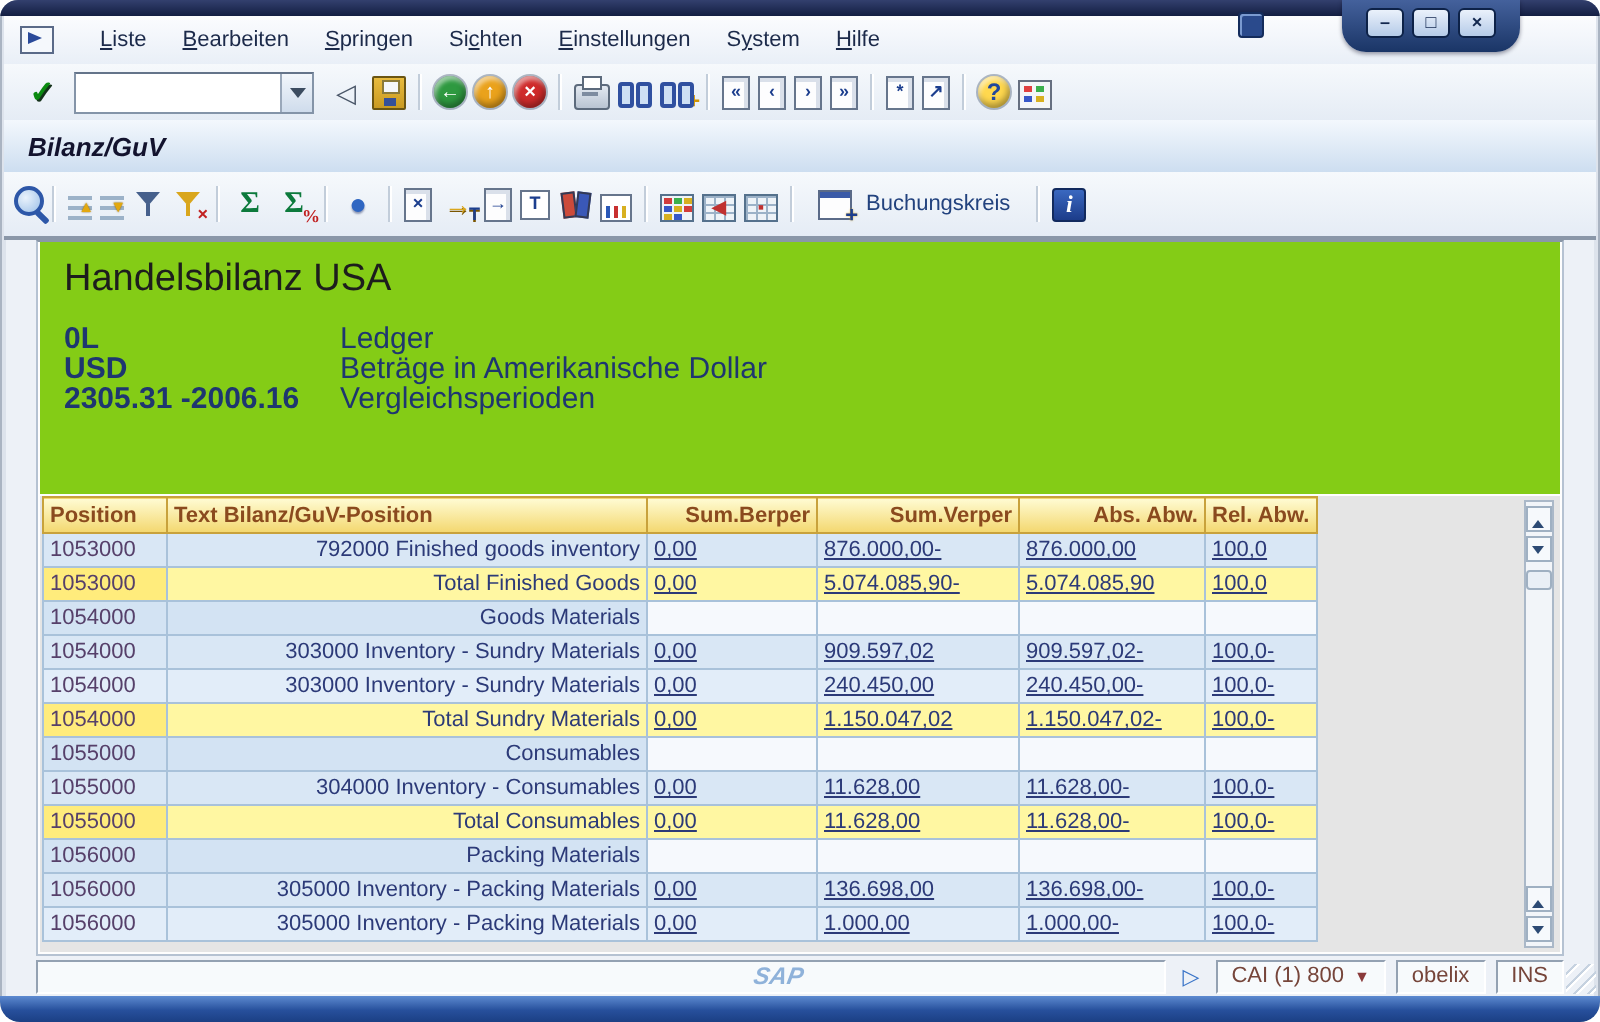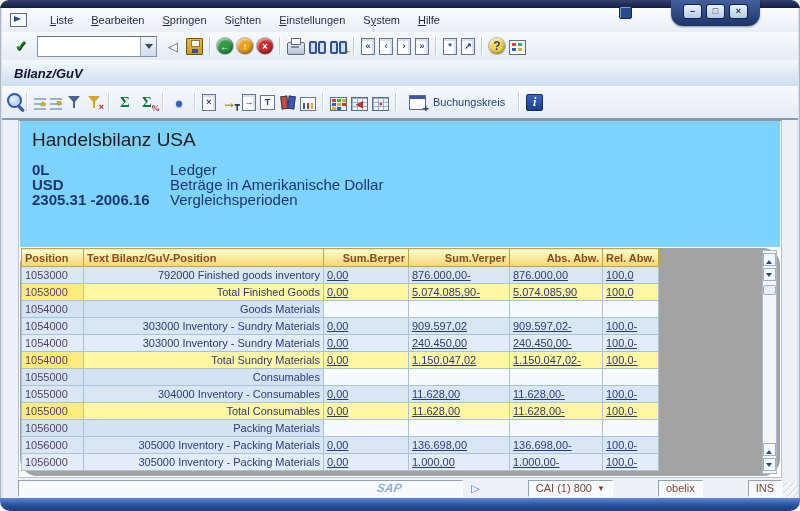--- a/index.html
+++ b/index.html
@@ -82,25 +82,25 @@
   .i-custom::before{content:"";position:absolute;left:2px;top:2px;width:4px;height:3px;background:#e04040;box-shadow:6px 0 0 #3cb04c,0 5px 0 #3858c8,6px 5px 0 #d8b020;}
   .i-winplus{width:15px;height:13px;background:#fdfdfe;border:1px solid #5a6a88;}
   .i-winplus::before{content:"";position:absolute;left:0;top:0;right:0;height:3px;background:#3a5aa8;}
   .i-winplus .ovl{left:auto;right:-4px;top:auto;bottom:-5px;transform:none;font-size:11px;color:#1c3e8e;text-shadow:0 0 1px #d9a61c;}
   .appbar-btn{display:inline-flex;align-items:center;gap:5px;padding:2px 7px 2px 4px;margin:0 2px;cursor:default;}
   .appbar-lbl{font-size:11px;color:#22427e;}
   .g-info{width:15px;height:15px;background:linear-gradient(180deg,#3a68c0,#1c3c8a);color:#fff;border-radius:2px;border:1px solid #122a5e;
        font-family:"Liberation Serif",serif;font-weight:bold;font-style:italic;font-size:12px;}
   
   .content{position:absolute;left:18px;right:18px;top:120px;bottom:33px;background:#fefefe;border:1px solid #b5c2d2;border-top-color:#8a97a8;}
-  .report-panel{position:absolute;left:1px;right:1px;top:0;height:126px;background:#7dd3fc;padding:6px 12px 0;box-sizing:border-box;}
+  .report-panel{position:absolute;left:1px;right:1px;top:0;height:126px;background:#84cc16;padding:6px 12px 0;box-sizing:border-box;}
   .report-title{font-size:19px;color:#1d1d1d;margin:2px 0 11px;font-weight:normal;}
   .param-row{display:flex;font-size:15px;line-height:15px;color:#1e3670;}
   .param-val{width:138px;font-weight:bold;flex:none;}
-  .list-area{position:absolute;left:1px;right:1px;top:127px;bottom:1px;background:#a3a3a3;border-radius:17px;}
+  .list-area{position:absolute;left:1px;right:1px;top:127px;bottom:1px;background:#e5e5e5;}
   table.grid{position:absolute;left:1px;top:0;border-collapse:collapse;table-layout:fixed;background:#fff;}
   .grid th{height:17px;background:linear-gradient(180deg,#fffbd2,#f3d76e);border:1px solid #c8a23c;color:#8a4a1e;
        font-weight:bold;font-size:11px;padding:0 3px;text-align:left;white-space:nowrap;overflow:hidden;cursor:default;}
   .grid th.num{text-align:right;}
   .grid td{height:16px;border:1px solid #a9c2da;font-size:11px;padding:0 3px;white-space:nowrap;overflow:hidden;color:#2c3a78;cursor:default;}
   .grid td.num{text-align:left;text-decoration:underline;}
   .c0{width:55px;} .c1{width:233px;text-align:right;} .c2{width:78px;} .c3{width:94px;} .c4{width:86px;} .c5{width:48px;}
   .r-detail td{background:#d9e7f5;}
   .r-detail-alt td{background:#e2edf9;}
   .r-group td{background:#d3e3f3;}
@@ -114,21 +114,21 @@
   .sc-btn::after{content:"";position:absolute;left:2px;border:3px solid transparent;}
   .sc-up::after{top:3px;border-bottom:4px solid #2c4a74;}
   .sc-down::after{top:4px;border-top:4px solid #2c4a74;}
   .sc-thumb{width:11px;height:8px;background:#e9eff6;border:1px solid #9fb0c2;border-radius:2px;margin-top:4px;flex:none;}
   .sc-spacer{flex:1;}
   
   .statusbar{position:absolute;left:18px;right:18px;bottom:13px;height:20px;display:flex;align-items:center;gap:5px;font-size:11px;color:#76453a;}
   .sb-msg{flex:1;max-width:578px;height:15px;background:#f7fafc;border:1px solid;border-color:#93a1b2 #fff #fff #93a1b2;position:relative;}
   .sap-logo{position:absolute;left:358px;top:0;font-weight:bold;font-style:italic;font-size:12px;color:#8fb2da;transform:skewX(-10deg);}
   .sb-play{color:#3a74c8;font-size:11px;padding:0 3px;}
-  .sb-field{height:15px;line-height:15px;padding:0 7px;background:#f7fafc;border:1px solid;border-color:#93a1b2 #fff #fff #93a1b2;display:flex;align-items:center;gap:5px;white-space:nowrap;margin-left:40px;}
+  .sb-field{height:15px;line-height:15px;padding:0 7px;background:#f7fafc;border:1px solid;border-color:#93a1b2 #fff #fff #93a1b2;display:flex;align-items:center;gap:5px;white-space:nowrap;}
   .sb-drop{font-size:8px;color:#8a3a3a;}
   .grip{position:absolute;right:2px;bottom:14px;width:15px;height:15px;
        background:repeating-linear-gradient(135deg,transparent 0 3px,#c6d2e0 3px 4px,#ffffff 4px 5px);}
   .bottom-bar{position:absolute;left:0;right:0;bottom:0;height:13px;border-radius:0 0 10px 10px;
        background:linear-gradient(180deg,#5d8ad0,#27509c 55%,#1b3f84);}
 </style>
 </head>
 <body>
 
 <div class="win">

